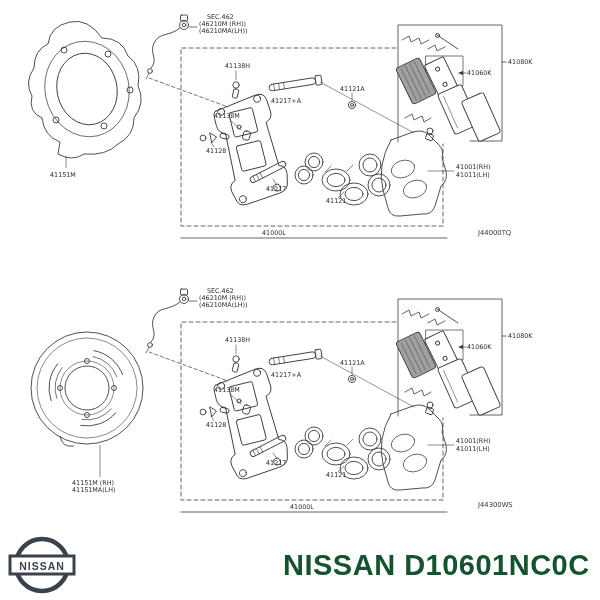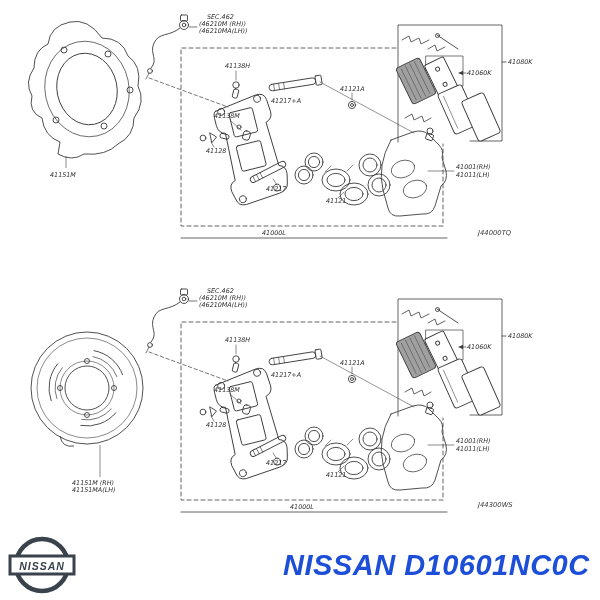--- a/index.html
+++ b/index.html
@@ -1,35 +1,35 @@
 <!DOCTYPE html>
 <html><head>
 <meta charset="utf-8">
 <style>
   html,body { margin:0; padding:0; background:#ffffff; }
   .page {
     position:relative; width:600px; height:600px; background:#fff;
-    overflow:hidden; font-family:"DejaVu Sans", sans-serif;font-style:italic;
+    overflow:hidden; font-family:"DejaVu Sans", sans-serif;
   }
   svg { position:absolute; left:0; }
   svg.diag1 { top:4px; }
   svg.diag2 { top:278px; }
   .lbl {
     font-family:"DejaVu Sans", sans-serif;
     font-size:6.4px; fill:#2e2e2e; stroke:none;
   }
   .code { font-size:6.8px; fill:#383838; }
   .footer {
     position:absolute; left:0; top:533px; width:492px; height:67px;
   }
   .logo { position:absolute; left:7px; top:2px; }
   .brandline {
     position:absolute; left:283px; top:16px;
     font-family:"Liberation Sans", sans-serif;
-    font-size:29px; font-weight:700; color:#1d4ed8; letter-spacing:0.5px;
+    font-size:29px; font-weight:700; color:#14532d; letter-spacing:0.5px;
     white-space:nowrap;
     text-align:center;
   }
 </style>
 </head>
 <body>
 
 <div class="page">
 
   <svg width="0" height="0" style="position:absolute" aria-hidden="true">

